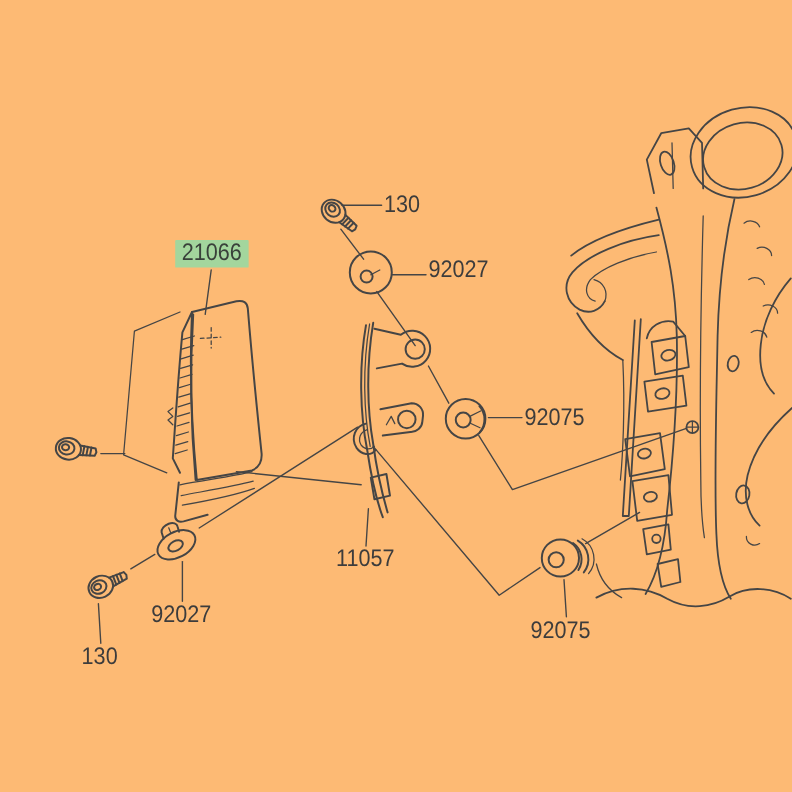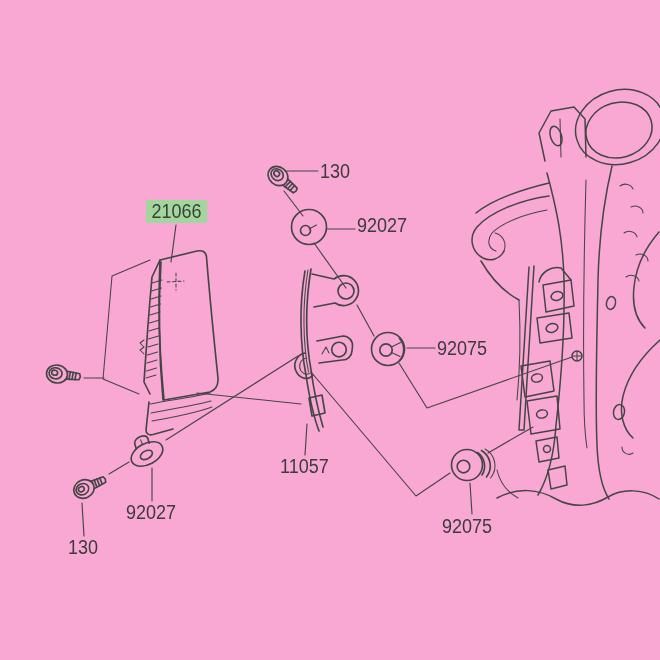--- a/index.html
+++ b/index.html
@@ -19,21 +19,21 @@
     position:absolute;font-size:20px;line-height:21px;white-space:nowrap;
     transform:scaleX(0.9);transform-origin:left top;letter-spacing:0;
   }
   .part-label.highlight{
     padding:1px 6px;border-radius:1px;
   }
 </style>
 </head>
 <body>
 
-<div class="stage" style="background: #f9a8d4;">
+<div class="stage" style="background: #fdba74;">
 
   <svg width="660" height="660" viewBox="0 0 660 660" style="stroke: rgb(69, 69, 69);">
 
     <defs>
       <g id="boltShape">
         <ellipse cx="0" cy="0" rx="10.5" ry="9"></ellipse>
         <ellipse cx="-1.5" cy="-0.5" rx="6.5" ry="5.5"></ellipse>
         <ellipse cx="-2.5" cy="-1" rx="3" ry="2.5"></ellipse>
         <path d="M9.5,-4 L22.5,-3 M9.5,4 L22.5,3 M22.5,-3 L23.5,0 L22.5,3"></path>
         <path d="M13,-3.8 L12.5,3.8 M16,-3.6 L15.5,3.6 M19,-3.4 L18.5,3.4"></path>

